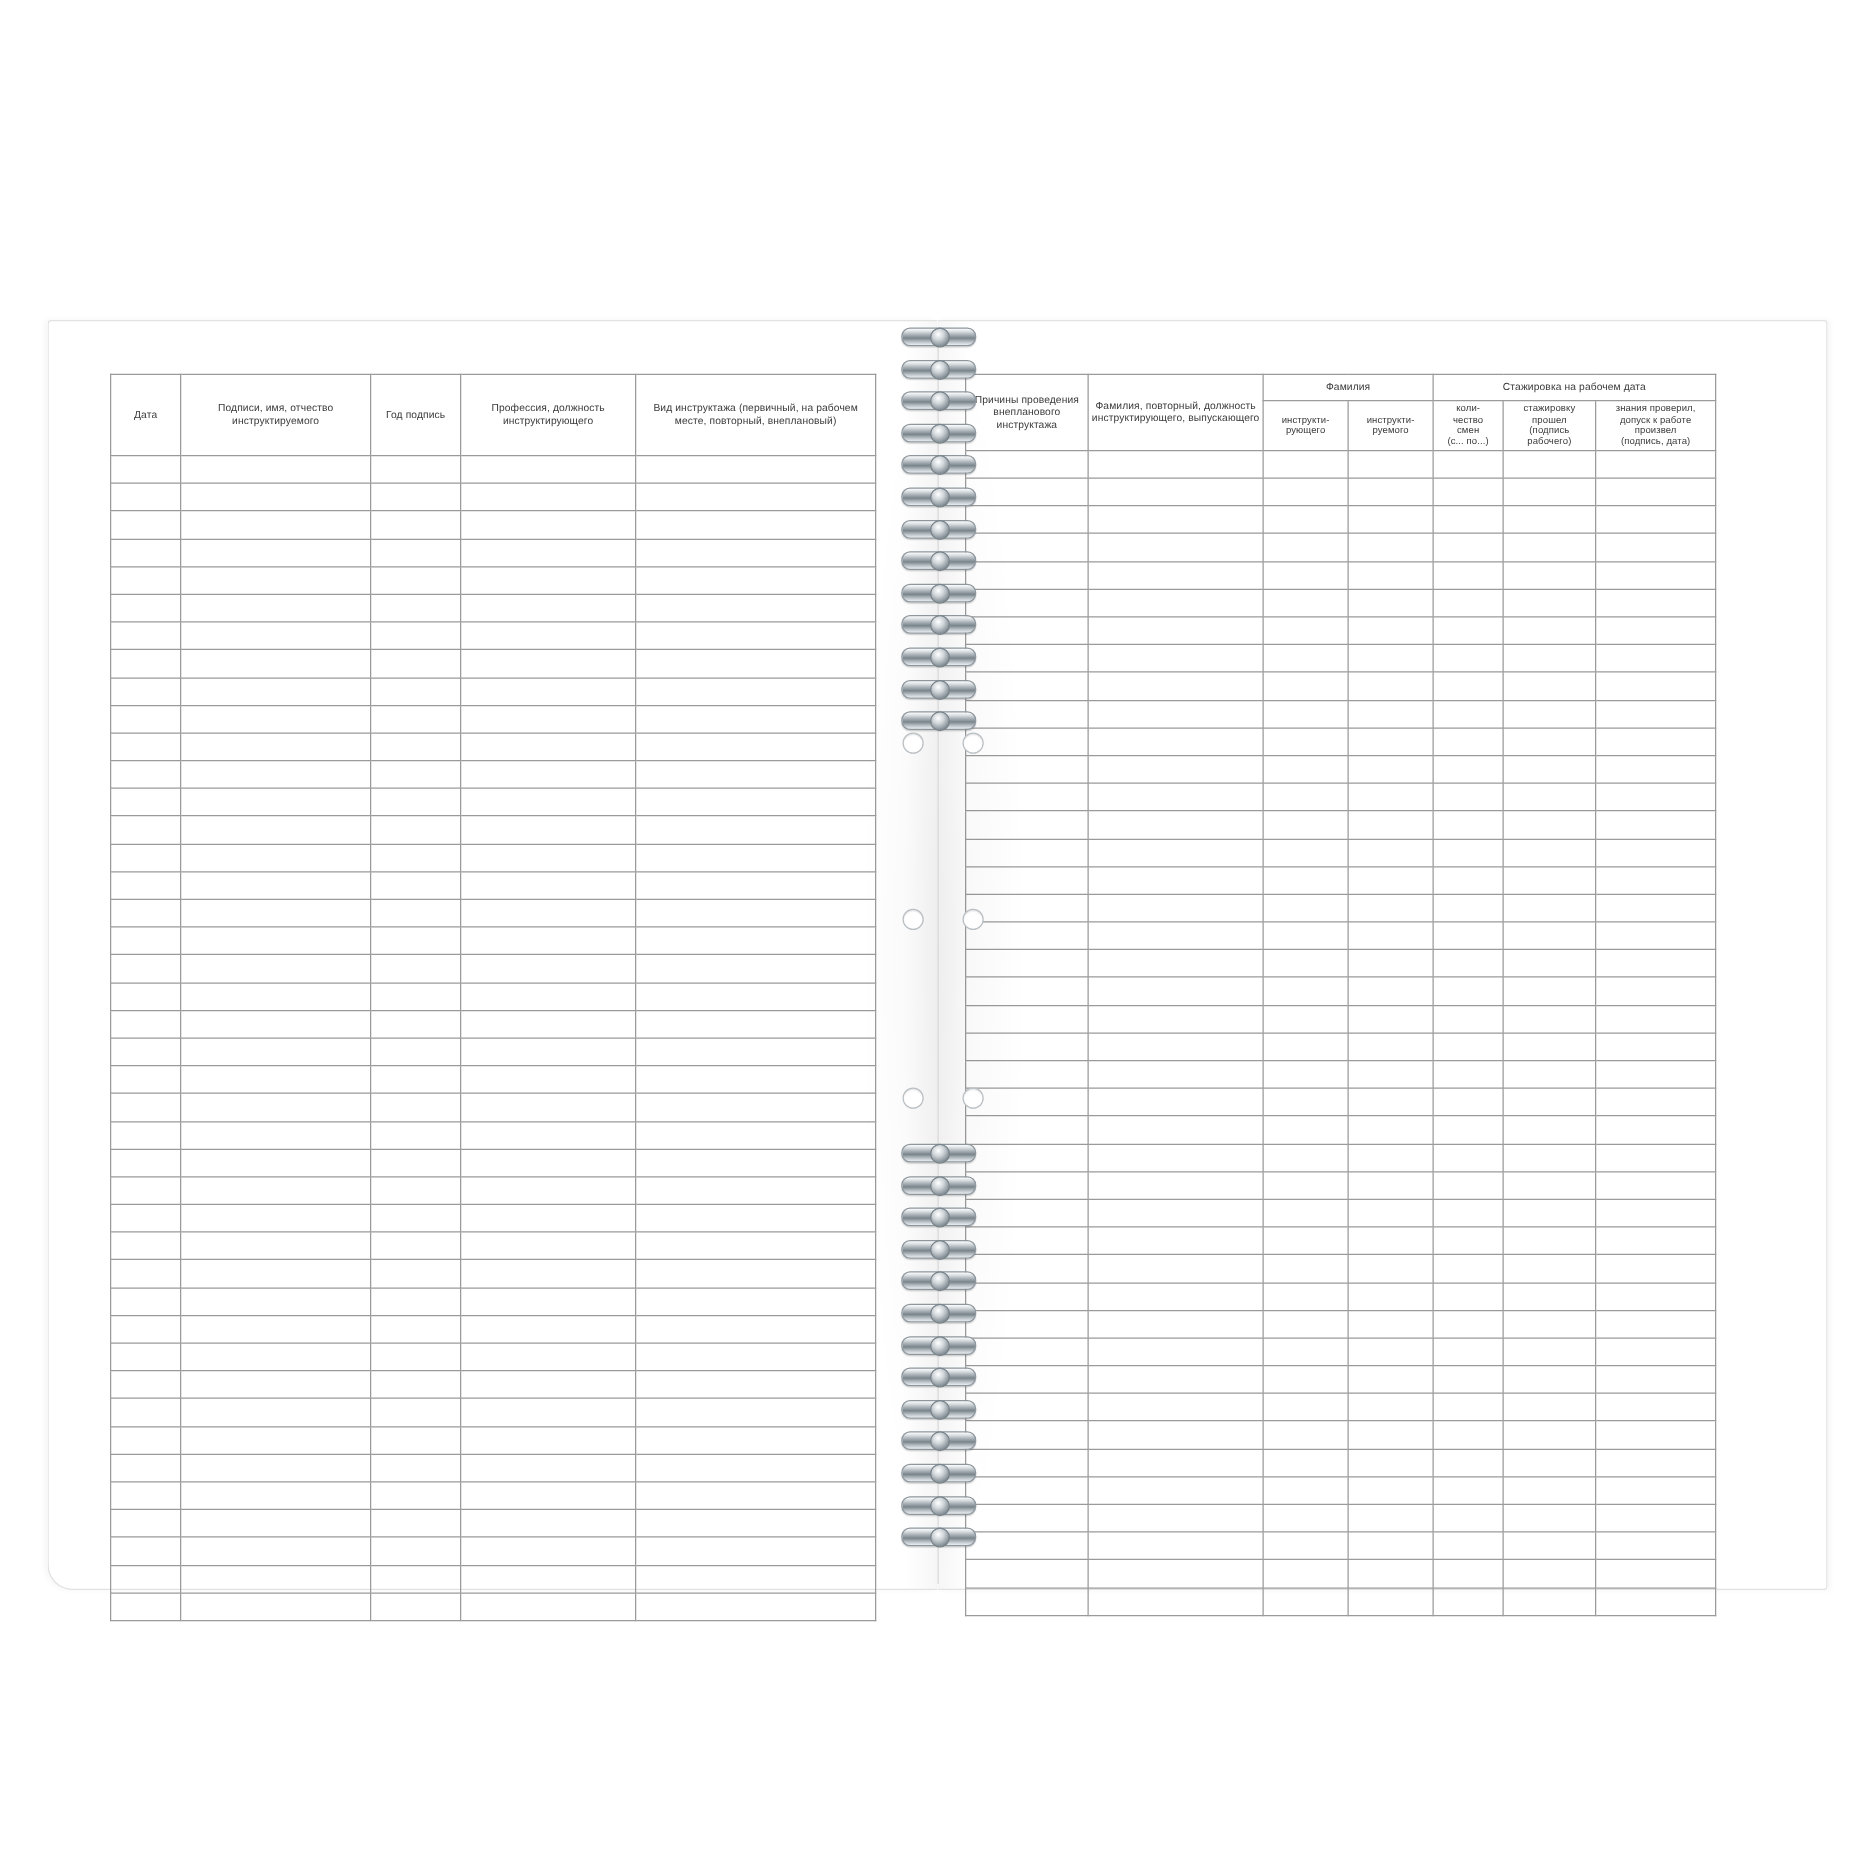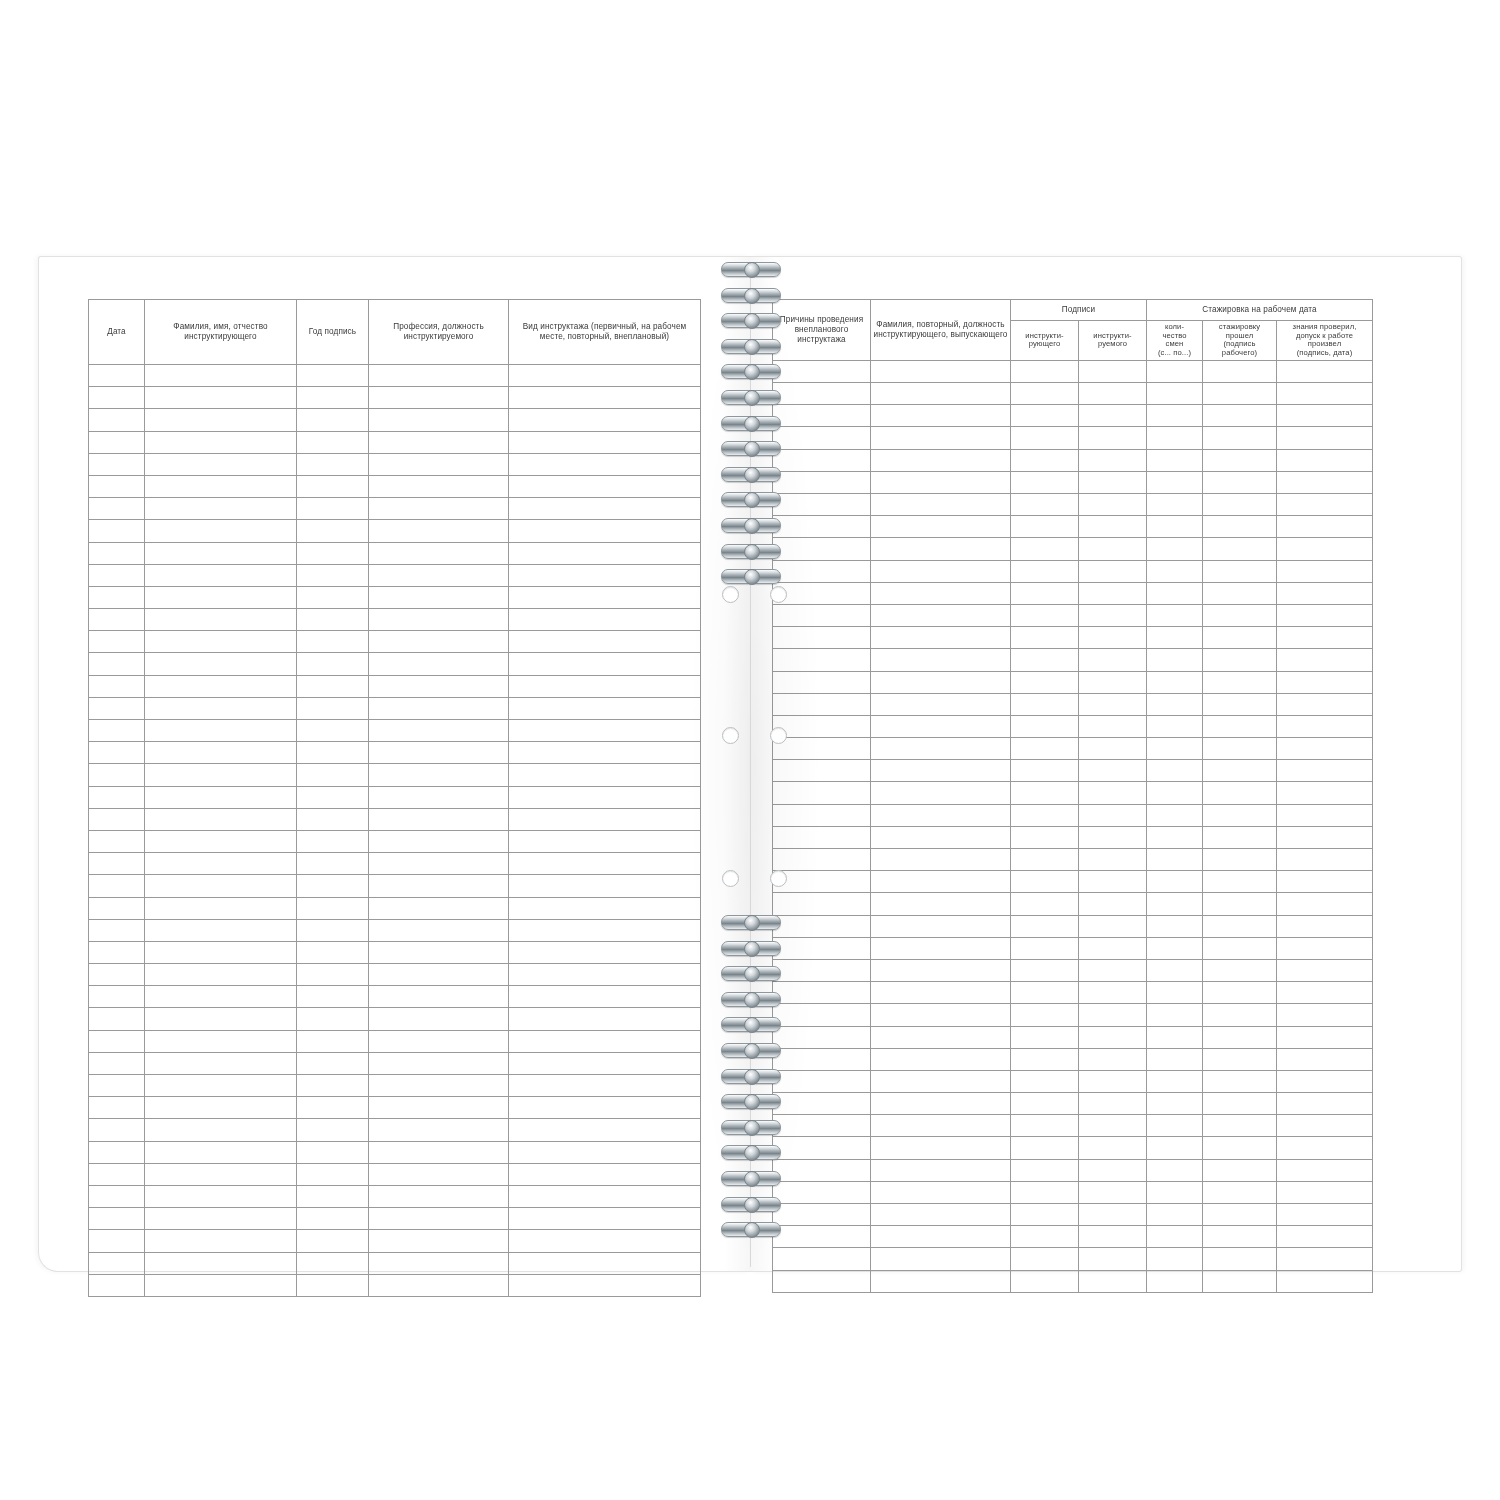--- a/index.html
+++ b/index.html
@@ -190,23 +190,23 @@
       <colgroup>
         <col style="width:56px">
           <col style="width:152px">
           <col style="width:72px">
           <col style="width:140px">
           <col style="width:192px">
       </colgroup>
       <thead>
         <tr>
           <th style="height:58px">Дата</th>
-          <th>Фамилия, имя, отчество инструктирующего</th>
+          <th>Подписи, имя, отчество инструктируемого</th>
           <th>Год подпись</th>
-          <th>Профессия, должность инструктируемого</th>
+          <th>Профессия, должность инструктирующего</th>
           <th>Вид инструктажа (первичный, на рабочем месте, повторный, внеплановый)</th>
         </tr>
       </thead>
       <tbody id="left-body">
           <tr>
             <td></td>
             <td></td>
             <td></td>
             <td></td>
             <td></td>
@@ -510,21 +510,21 @@
           <col style="width:68px">
           <col style="width:68px">
         <col style="width:56px">
           <col style="width:74px">
           <col style="width:96px">
       </colgroup>
       <thead>
         <tr>
           <th rowspan="2" style="height:40px">Причины проведения внепланового инструктажа</th>
           <th rowspan="2">Фамилия, повторный, должность инструктирующего, выпускающего</th>
-          <th colspan="2" style="height:14px">Подписи</th>
+          <th colspan="2" style="height:14px">Фамилия</th>
           <th colspan="3">Стажировка на рабочем дата</th>
         </tr>
         <tr class="sub">
           <th>инструкти-<br>рующего</th>
           <th>инструкти-<br>руемого</th>
           <th>коли-<br>чество<br>смен<br>(с... по...)</th>
           <th>стажировку<br>прошел<br>(подпись<br>рабочего)</th>
           <th>знания проверил,<br>допуск к работе<br>произвел<br>(подпись, дата)</th>
         </tr>
       </thead>

